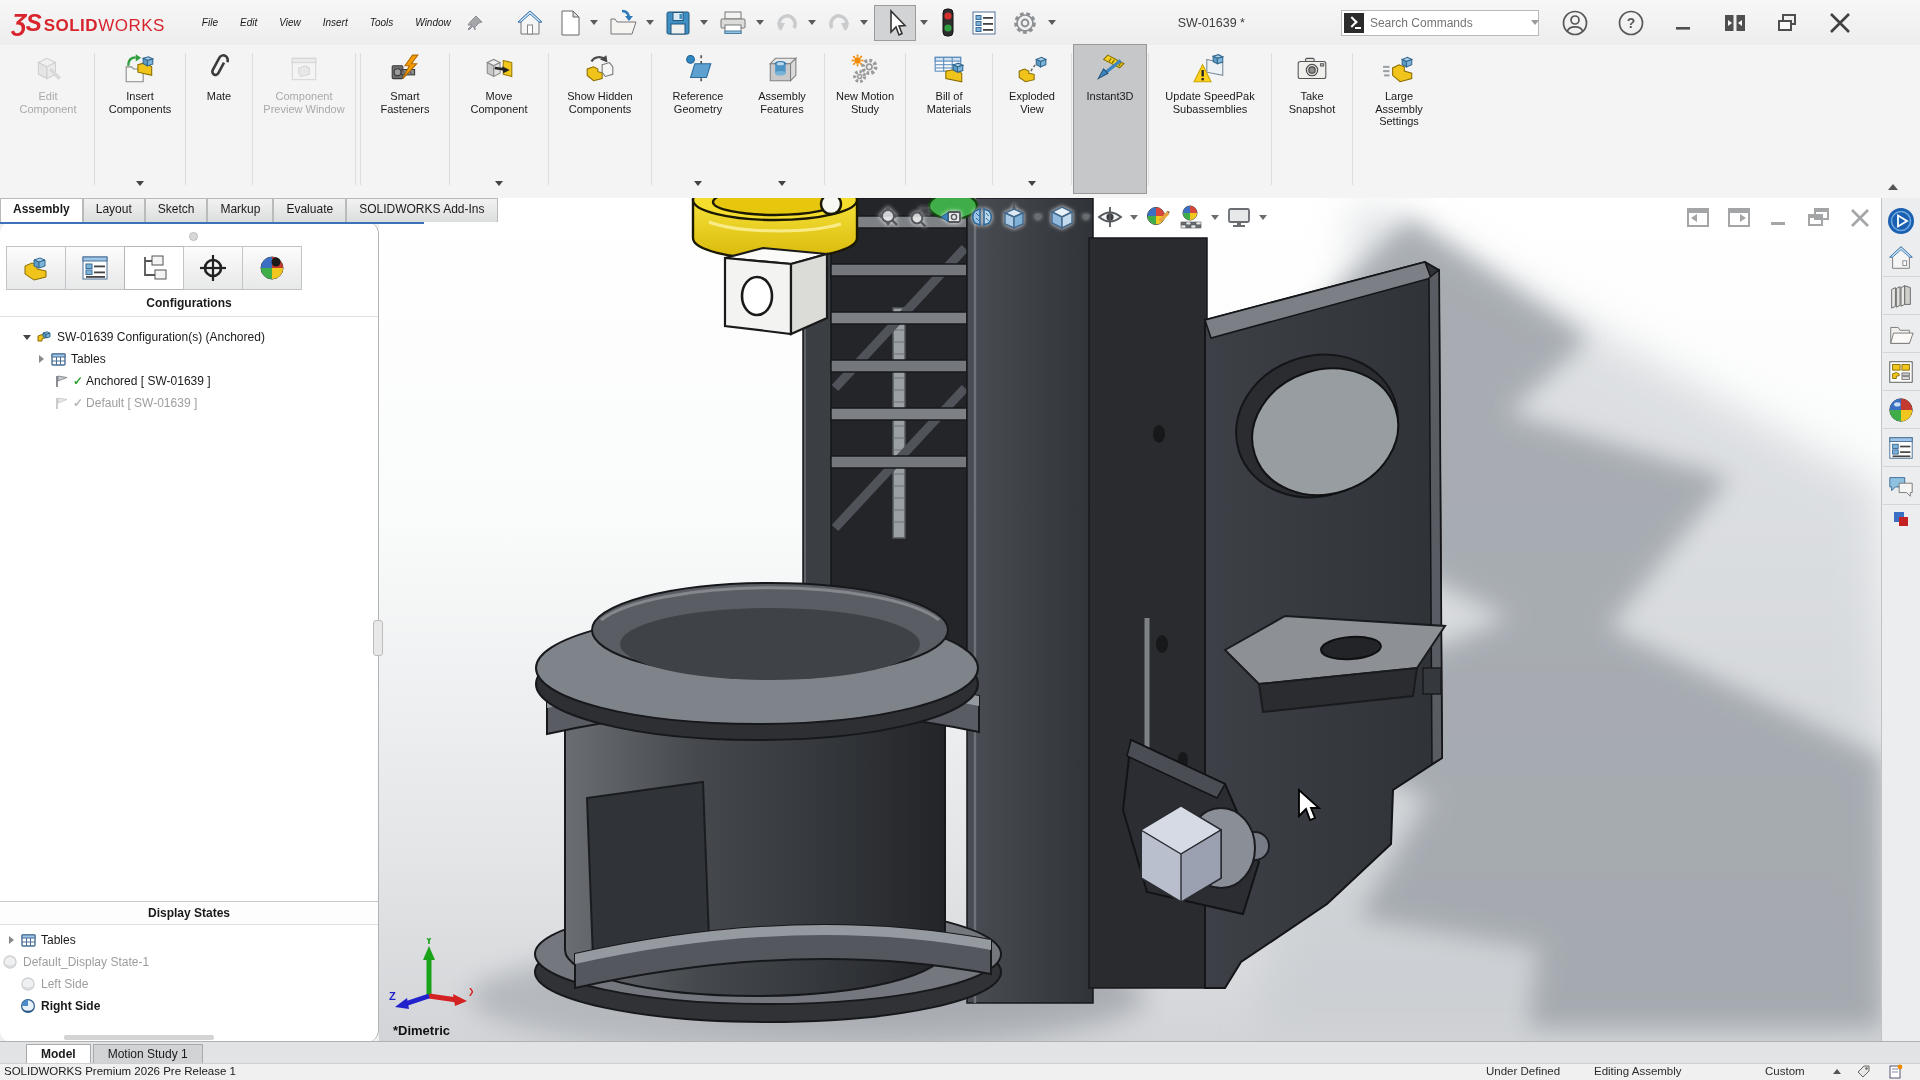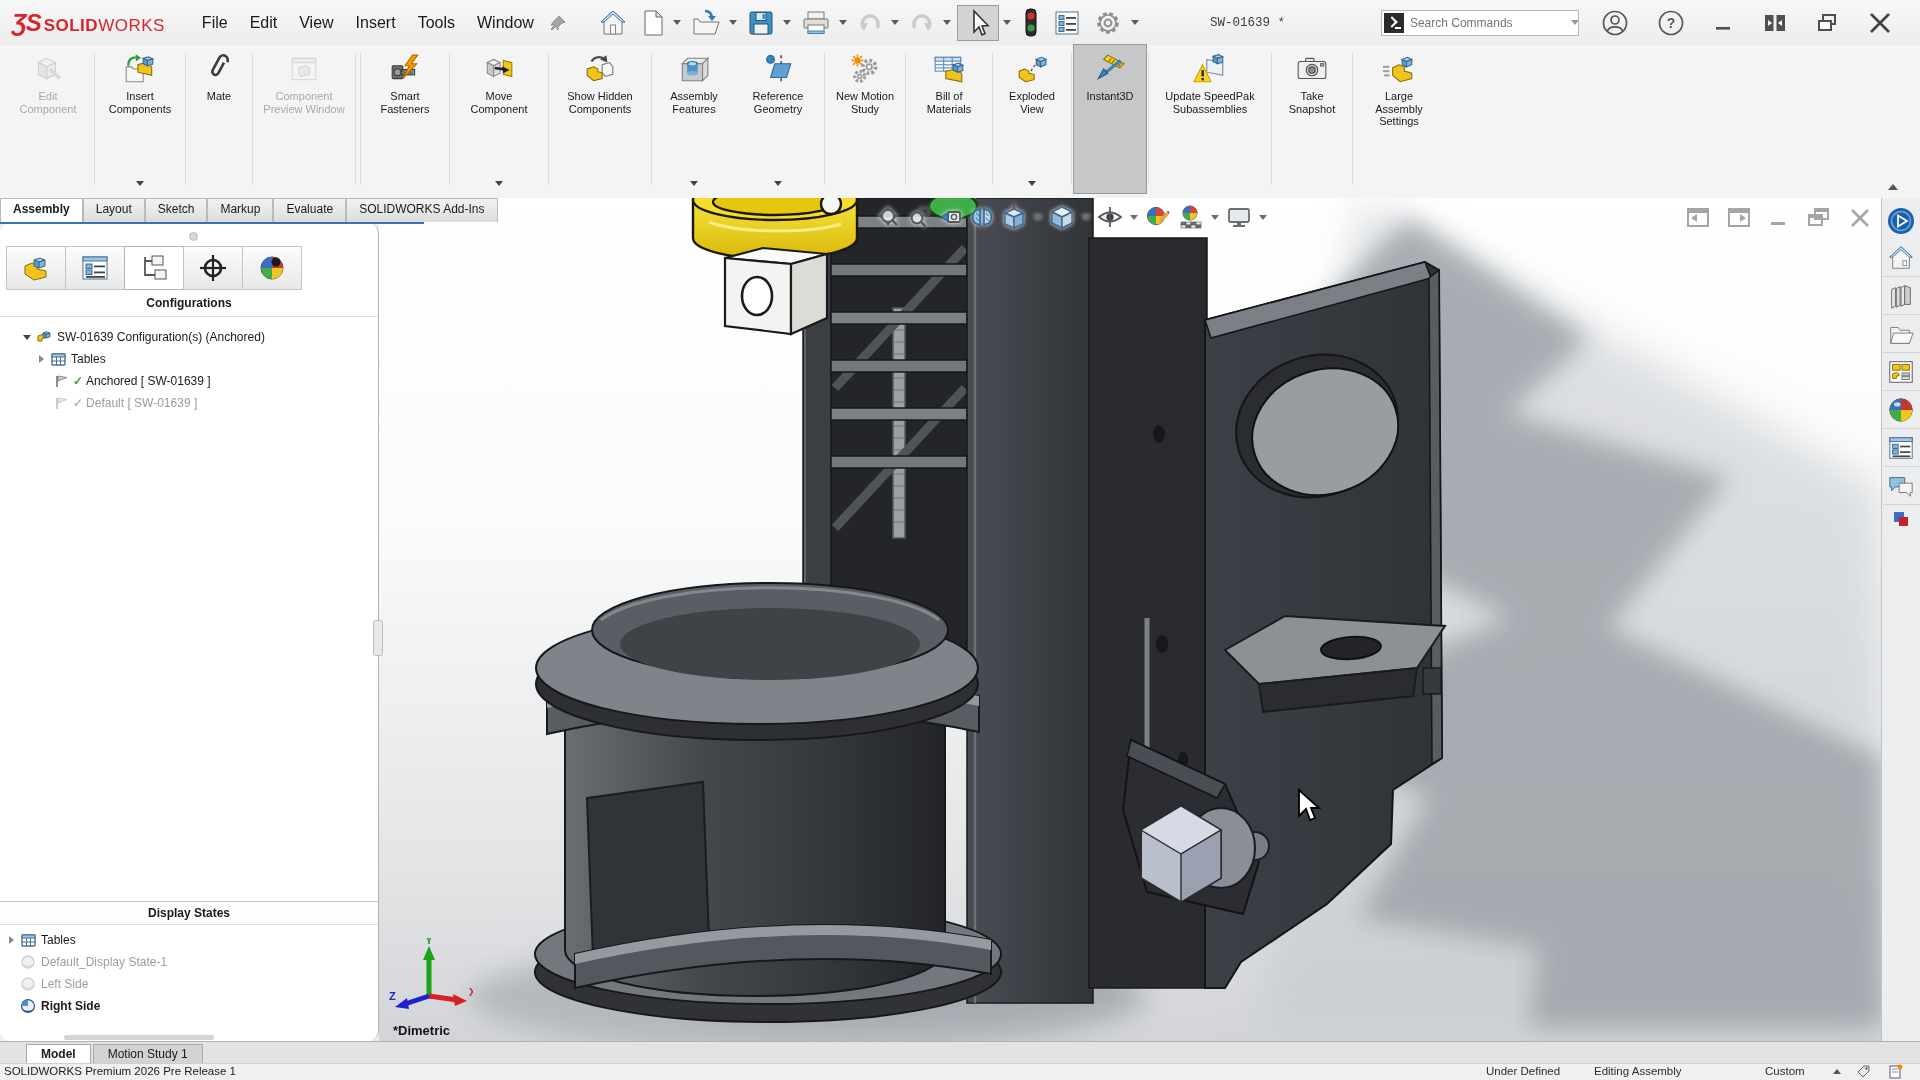--- a/index.html
+++ b/index.html
@@ -6,28 +6,28 @@
   body{width:1920px;height:1080px;font-family:"Liberation Sans",sans-serif;color:#1a1a1a;background:#f0f0f0;overflow:hidden;}
   .app{position:relative;width:1920px;height:1080px;background:#f0f0f0;}
   svg{display:block}
   
   .titlebar{position:absolute;top:0;left:0;right:0;height:45px;background:linear-gradient(#f7f7f8,#ededee);display:flex;align-items:center;border-bottom:1px solid #e2e2e2;}
   .logo{display:flex;align-items:baseline;margin-left:12px;}
   .logo-mark{color:#d8242c;font-weight:bold;font-style:italic;font-size:24px;letter-spacing:-1px;}
   .logo-bold{color:#d8242c;font-weight:bold;font-size:17px;margin-left:3px;letter-spacing:.5px;}
   .logo-light{color:#d8242c;font-size:17px;letter-spacing:.5px;}
   .menus{display:flex;margin-left:26px;}
-  .menu-item{padding:6px 11px;font-size:16px;cursor:default;}
+  .menu-item{padding:6px 11px;font-size:10px;cursor:default;font-style:italic;}
   .pin{margin-left:4px;opacity:.75}
   .qtb{display:flex;align-items:center;margin-left:26px;}
   .qbtn{display:flex;align-items:center;padding:3px 2px;margin:0 2px;border:1px solid transparent;}
   .qbtn.pressed{background:#d2d3d4;border:1px solid #9b9c9d;padding:3px 8px;}
   .dd{width:0;height:0;border-left:4px solid transparent;border-right:4px solid transparent;border-top:5px solid #5a5a5a;margin:0 4px;}
   .ddl{margin-left:2px;}
-  .doc-title{font-size:12.5px;color:#3c3c3c;margin-left:67px;white-space:nowrap;font-family:Liberation Mono, monospace;}
+  .doc-title{font-size:12.5px;color:#3c3c3c;margin-left:118px;white-space:nowrap;}
   .searchbox{display:flex;align-items:center;margin-left:96px;width:196px;height:24px;background:#fff;border:1px solid #b9b9b9;}
   .sprompt{width:20px;height:20px;background:#2b2b2b;margin:0 4px 0 2px;position:relative;flex:none;}
   .sprompt:before{content:"";position:absolute;left:4px;top:5px;width:6px;height:6px;border-right:2px solid #fff;border-bottom:2px solid #fff;transform:rotate(-45deg);}
   .sprompt:after{content:"";position:absolute;right:3px;bottom:4px;width:6px;height:2px;background:#fff;}
   .searchbox input{flex:1;border:none;outline:none;font-size:12px;color:#0f172a;font-family:"Liberation Sans",sans-serif;background:transparent;}
   .titlebar .winbtns{display:flex;align-items:center;margin-left:22px;gap:28px;}
   .wbtn{opacity:.85}
   
   .ribbon{position:absolute;top:45px;left:0;right:0;height:153px;background:#f4f4f5;border-bottom:1px solid #c4c5c6;}
   .rrow{display:flex;align-items:stretch;height:148px;padding-left:4px;}
@@ -348,46 +348,46 @@
               <path d="M7,8 A8,7 0 0 1 20,6" fill="none" stroke="#4a4a4a" stroke-width="2"></path>
               <polygon points="21,2 22,9 15,6" fill="#4a4a4a"></polygon>
               <polygon points="3,21 3,15 9,13 13,15 13,17.5 17,18.5 17,24 9,26" fill="#f0c41b" stroke="#8a6d00"></polygon>
               <polygon points="17,11 24,9 27,13 27,20 20,22 17,18" fill="#f6f6f4" stroke="#777"></polygon>
             </svg>
           </span>
         <span class="rlabel">Show Hidden Components</span>
           <span class="rchev"></span>
       </div>
       <div class="rsep"></div>
+      <div class="rbtn" style="width:78px">
+        <span class="ric">
+            <svg width="32" height="32" viewBox="0 0 30 30">
+              <circle cx="8" cy="6" r="3.6" fill="#2f87c2" stroke="#205f8c"></circle>
+              <line x1="18" y1="2" x2="18" y2="28" stroke="#555" stroke-width="1.6" stroke-dasharray="3,2.4"></line>
+              <polygon points="12,10 27,10 23,23 8,23" fill="#5ea0d0" stroke="#2a6a9a"></polygon>
+            </svg>
+          </span>
+        <span class="rlabel">Reference Geometry</span>
+          <span class="rchev">
+            <span class="dd"></span>
+          </span>
+      </div>
       <div class="rbtn" style="width:70px">
         <span class="ric">
             <svg width="32" height="32" viewBox="0 0 30 30">
               <polygon points="4,10 9,5 28,5 23,10" fill="#e8e8e8" stroke="#808080"></polygon>
               <polygon points="4,10 23,10 23,26 4,26" fill="#c9c9c9" stroke="#808080"></polygon>
               <polygon points="23,10 28,5 28,21 23,26" fill="#dadada" stroke="#808080"></polygon>
               <ellipse cx="13.5" cy="10" rx="5.5" ry="2.6" fill="#2e74a8"></ellipse>
               <rect x="8.6" y="10" width="9.8" height="9" fill="#4d93c4"></rect>
               <ellipse cx="13.5" cy="19" rx="4.9" ry="2.2" fill="#77b3d8"></ellipse>
               <ellipse cx="13.5" cy="10" rx="3.4" ry="1.5" fill="#bcd9ec"></ellipse>
             </svg>
           </span>
         <span class="rlabel">Assembly Features</span>
-          <span class="rchev">
-            <span class="dd"></span>
-          </span>
-      </div>
-      <div class="rbtn" style="width:78px">
-        <span class="ric">
-            <svg width="32" height="32" viewBox="0 0 30 30">
-              <circle cx="8" cy="6" r="3.6" fill="#2f87c2" stroke="#205f8c"></circle>
-              <line x1="18" y1="2" x2="18" y2="28" stroke="#555" stroke-width="1.6" stroke-dasharray="3,2.4"></line>
-              <polygon points="12,10 27,10 23,23 8,23" fill="#5ea0d0" stroke="#2a6a9a"></polygon>
-            </svg>
-          </span>
-        <span class="rlabel">Reference Geometry</span>
           <span class="rchev">
             <span class="dd"></span>
           </span>
       </div>
       <div class="rsep"></div>
       <div class="rbtn" style="width:66px">
         <span class="ric">
             <svg width="32" height="32" viewBox="0 0 30 30">
               <circle cx="8" cy="7" r="3" fill="#f08a00"></circle>
               <g stroke="#f08a00" stroke-width="1.6">
@@ -905,21 +905,21 @@
             <svg width="17" height="17" viewBox="0 0 17 17">
               <rect x="2" y="3" width="13" height="11" rx="1" fill="#fff" stroke="#4a6f95" stroke-width="1.4"></rect>
               <rect x="2" y="3" width="13" height="3" fill="#9ec6e8" stroke="#4a6f95"></rect>
               <line x1="6.5" y1="6" x2="6.5" y2="14" stroke="#4a6f95"></line>
               <line x1="10.5" y1="6" x2="10.5" y2="14" stroke="#4a6f95"></line>
               <line x1="2" y1="10" x2="15" y2="10" stroke="#4a6f95"></line>
             </svg>
           </span>
         <span>Tables</span>
       </div>
-      <div class="trow gray" style="padding-left:18px">
+      <div class="trow gray" style="">
         <span class="ticon" style="opacity:.4">
             <svg width="17" height="17" viewBox="0 0 17 17">
               <circle cx="8" cy="8" r="6" fill="#d8dadd" stroke="#8a8d92" stroke-width="1.4"></circle>
               <path d="M4,11 a5,3 0 0 0 8,0" fill="none" stroke="#8a8d92"></path>
             </svg>
           </span>
         <span>Default_Display State-1</span>
       </div>
       <div class="trow gray" style="padding-left:18px">
         <span class="ticon" style="opacity:.4">

